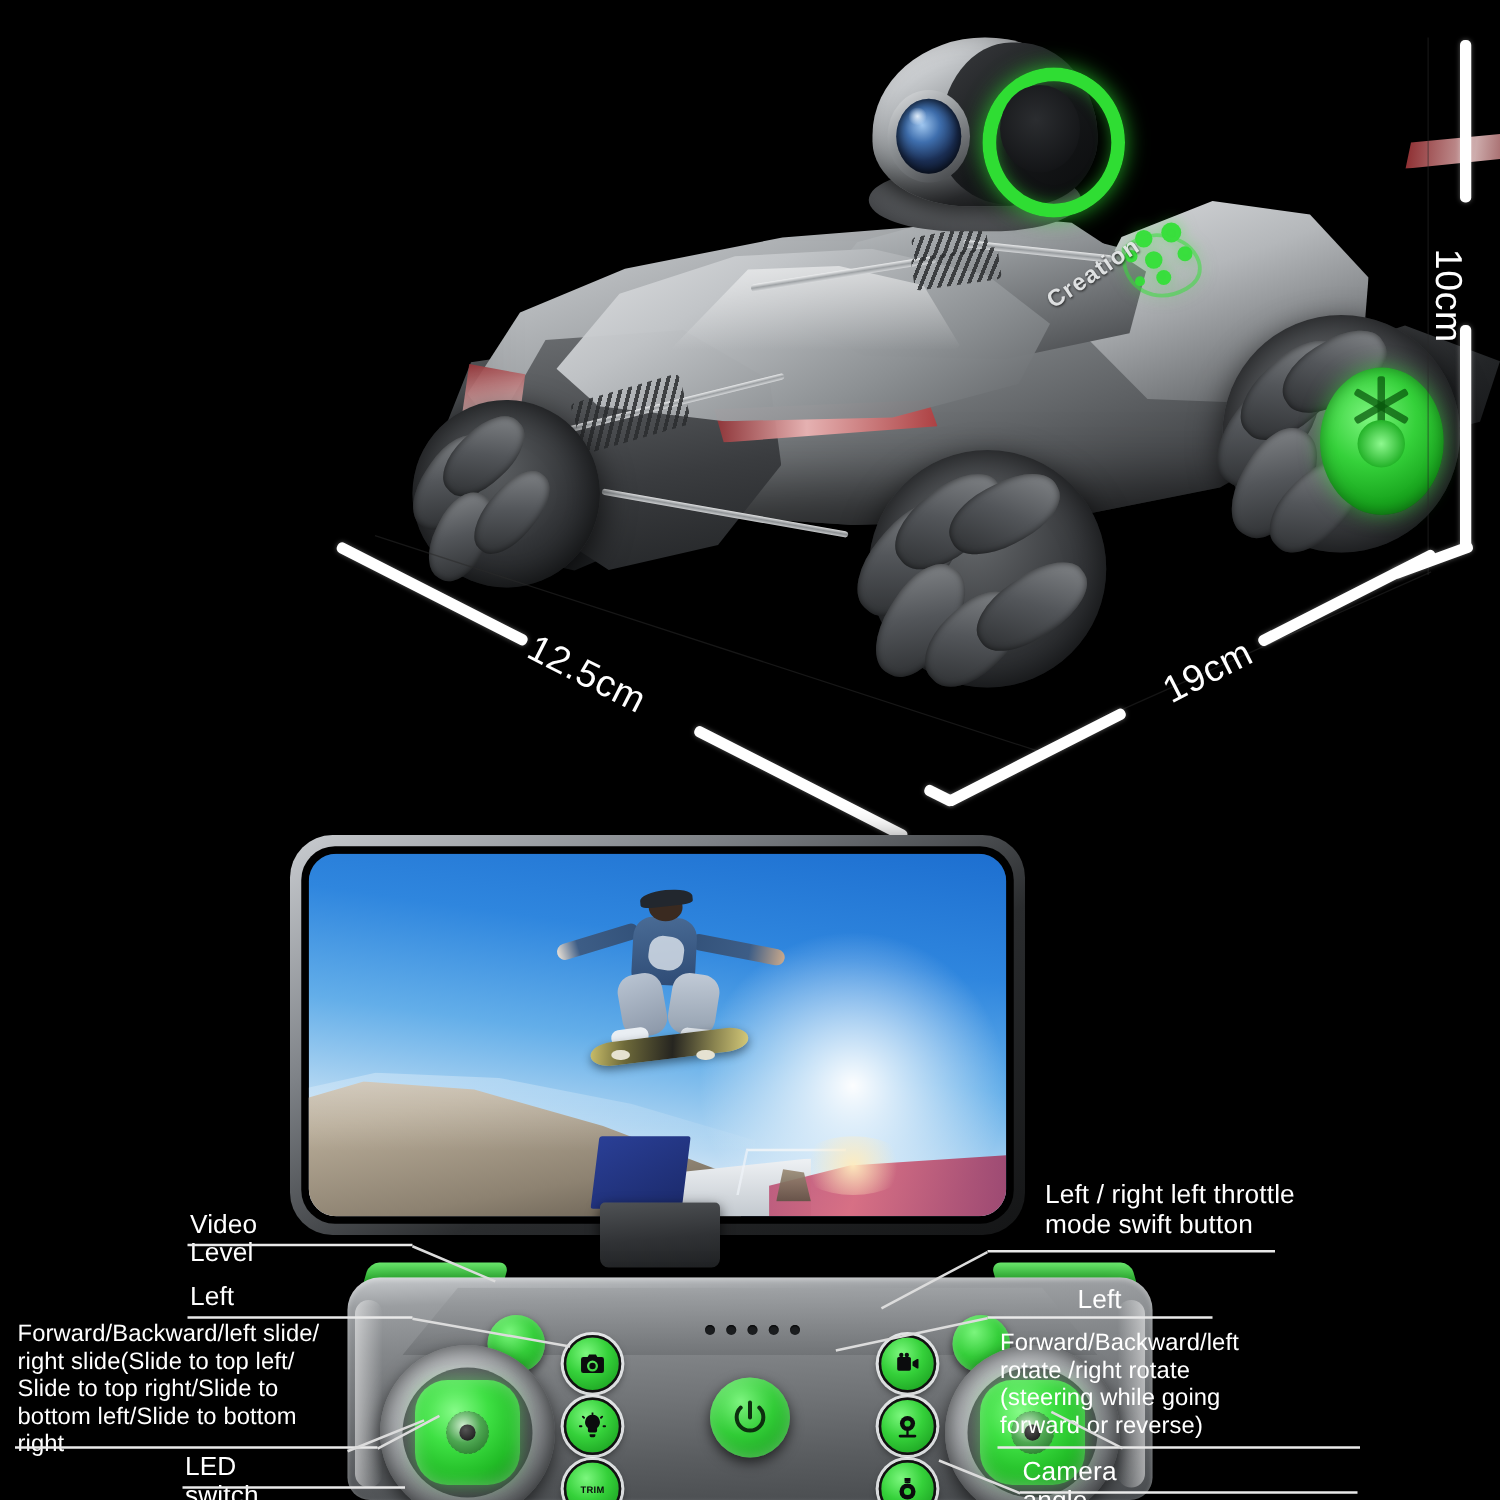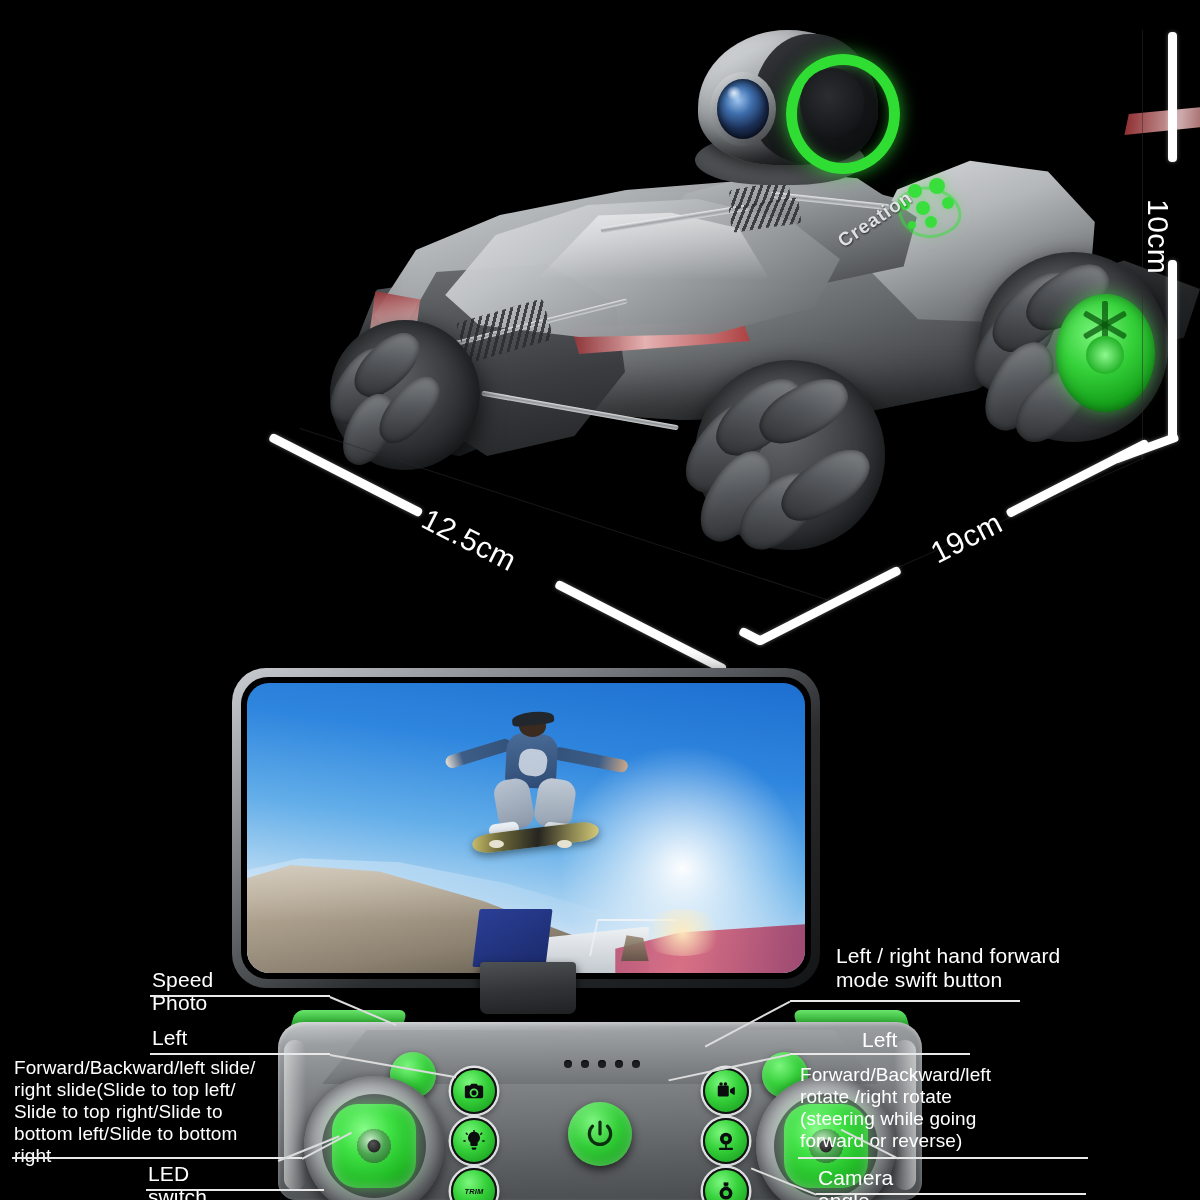--- a/index.html
+++ b/index.html
@@ -360,21 +360,21 @@
   }
   .rbtn{
     position:absolute;width:42px;height:42px;border-radius:50%;
     background:radial-gradient(circle at 38% 30%,#7cf77e,#35d13a 44%,#14931a 100%);
     border:2.5px solid #111;
     box-shadow:0 0 0 2.5px rgba(245,247,248,.85), 0 3px 7px rgba(0,0,0,.6);
     display:flex;align-items:center;justify-content:center;
     color:#0b0c0d;
   }
   .rbtn svg{width:22px;height:22px;display:block;}
-  .rbtn .txt{font-size:7.5px;font-weight:700;letter-spacing:.2px;color:#0b0c0d;font-style:italic;}
+  .rbtn .txt{font-size:7.5px;font-weight:700;letter-spacing:.2px;color:#0b0c0d;}
   .powerbtn{
     position:absolute;width:64px;height:64px;border-radius:50%;
     background:radial-gradient(circle at 38% 30%,#7df47f,#31cc36 45%,#13901a 100%);
     box-shadow:0 4px 10px rgba(0,0,0,.65), inset 0 0 12px rgba(255,255,255,.3);
     display:flex;align-items:center;justify-content:center;
   }
   .powerbtn svg{width:32px;height:32px;}
   .leds{position:absolute;left:286px;top:60px;display:flex;gap:9px;}
   .leds i{width:8px;height:8px;border-radius:50%;background:#1b1d1f;display:block;box-shadow:inset 0 1px 1px rgba(0,0,0,.8);}
 
@@ -603,21 +603,21 @@
 
     <div class="powerbtn" style="left:290px;top:102px;">
       <svg viewBox="0 0 24 24" fill="none" stroke="#0d2f0f" stroke-width="2.4" stroke-linecap="round">
         <path d="M12 3v9"></path>
         <path d="M6.4 6.1a8 8 0 1 0 11.2 0"></path>
       </svg>
     </div>
   </div>
 
   <div class="callout">
-    <div class="lbl" style="left:152px;top:968px;font-size:21px;">Speed Photo</div>
+    <div class="lbl" style="left:152px;top:968px;font-size:21px;">Video Level</div>
     <div class="rule" style="left:150px;top:995px;width:180px;"></div>
     <div class="leader" style="left:330px;top:996px;width:72px;transform:rotate(23deg);"></div>
   </div>
 
   <div class="callout">
     <div class="lbl" style="left:152px;top:1026px;font-size:21px;">Left</div>
     <div class="rule" style="left:150px;top:1053px;width:180px;"></div>
     <div class="leader" style="left:330px;top:1054px;width:128px;transform:rotate(10deg);"></div>
   </div>
 
@@ -631,21 +631,21 @@
     <div class="leader" style="left:302px;top:1158px;width:56px;transform:rotate(-28deg);"></div>
   </div>
 
   <div class="callout">
     <div class="lbl" style="left:148px;top:1162px;font-size:21px;">LED switch</div>
     <div class="rule" style="left:146px;top:1189px;width:178px;"></div>
     <div class="leader" style="left:278px;top:1160px;width:66px;transform:rotate(-22deg);"></div>
   </div>
 
   <div class="callout">
-    <div class="lbl" style="left:836px;top:944px;width:340px;font-size:21px;line-height:24px;">Left / right hand forward
+    <div class="lbl" style="left:836px;top:944px;width:340px;font-size:21px;line-height:24px;">Left / right left throttle
 mode swift button</div>
     <div class="rule" style="left:790px;top:1000px;width:230px;"></div>
     <div class="leader" style="left:790px;top:1001px;width:96px;transform:rotate(152deg);"></div>
   </div>
 
   <div class="callout">
     <div class="lbl" style="left:862px;top:1028px;font-size:21px;">Left</div>
     <div class="rule" style="left:790px;top:1053px;width:180px;"></div>
     <div class="leader" style="left:790px;top:1054px;width:124px;transform:rotate(168deg);"></div>
   </div>

